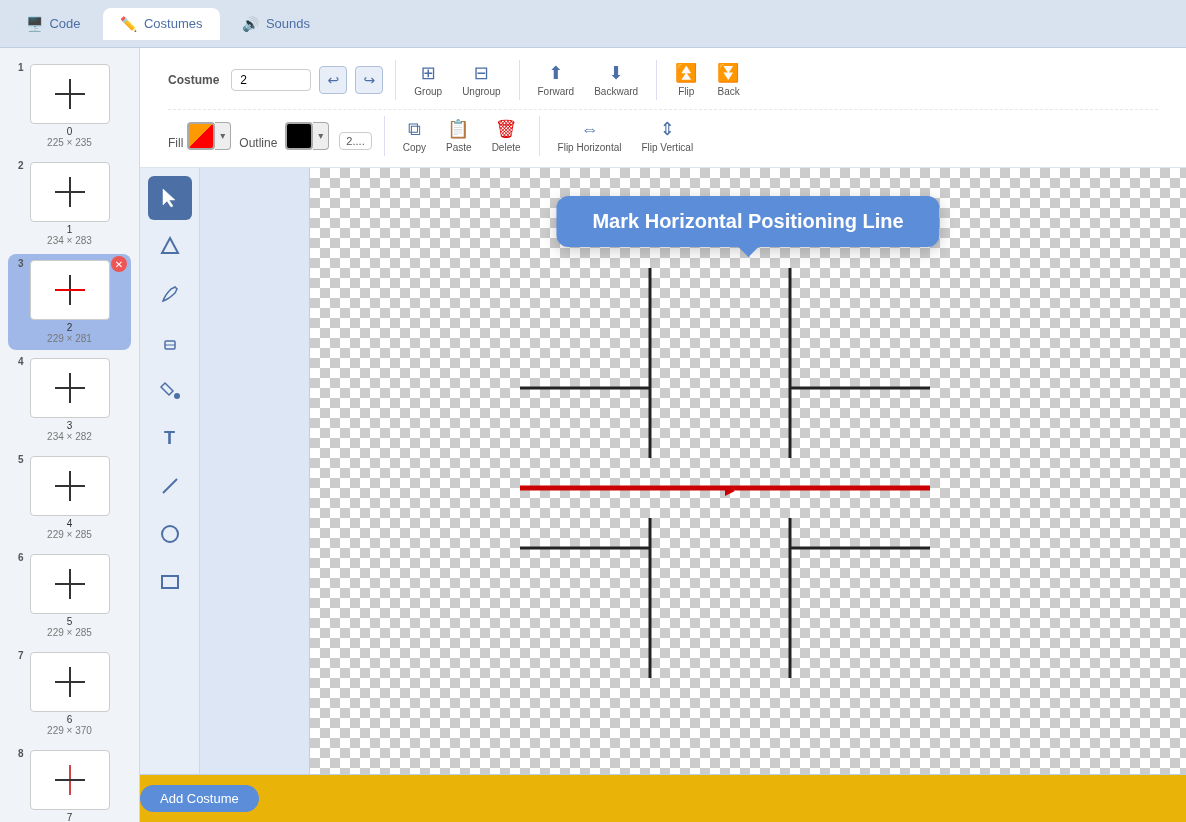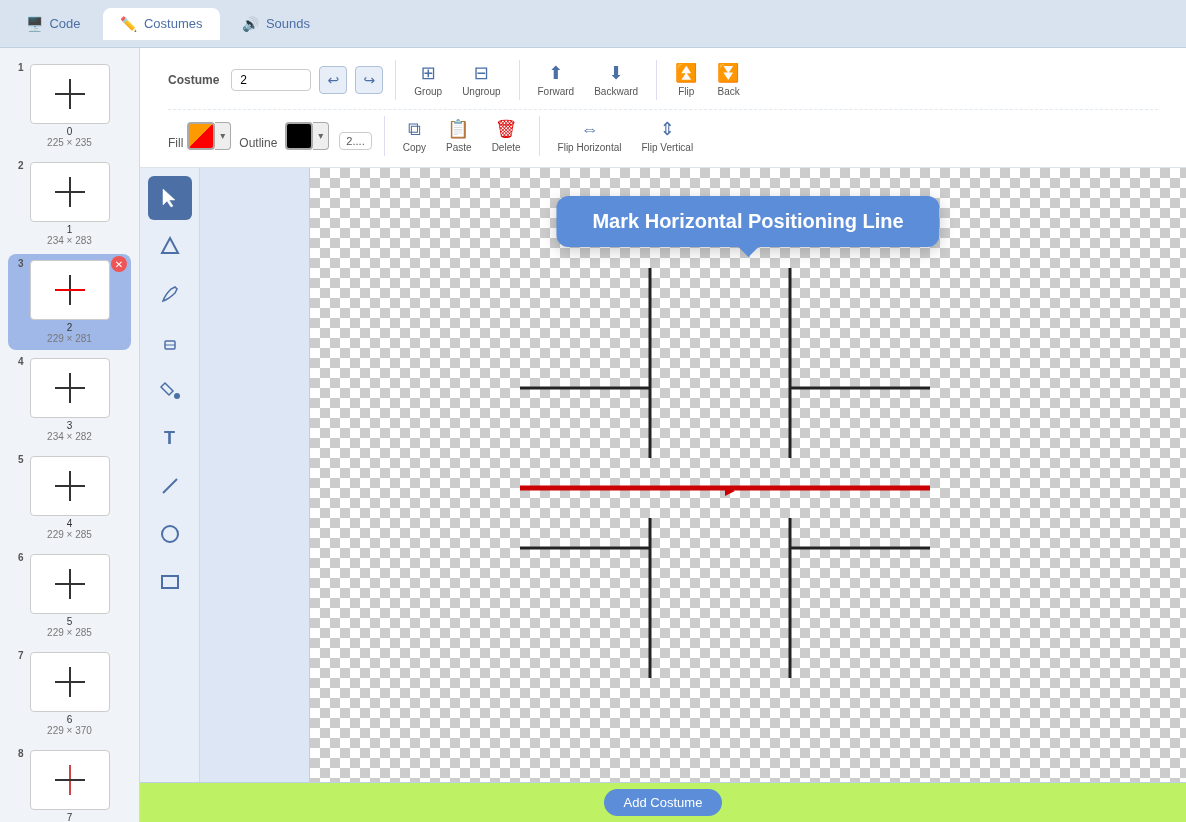--- a/index.html
+++ b/index.html
@@ -215,23 +215,23 @@
       position: absolute;
       bottom: 60px;
       left: 50%; transform: translateX(10%);
       font-size: 28px;
       color: #333;
       font-weight: 400;
     }
 
     
     .bottom-bar {
-      background: #bef264;
-      height: 40px;
-      display: flex; align-items: center; justify-content: center;
+      background: #eab308;
+      height: 48px;
+      display: flex; align-items: center; justify-content: flex-start;
       border-top: 1px solid #c0d0e4;
     }
 
     .add-costume-btn {
       background: #5b8dd9;
       color: #fff;
       border: none;
       border-radius: 20px;
       padding: 6px 20px;
       font-size: 13px;

